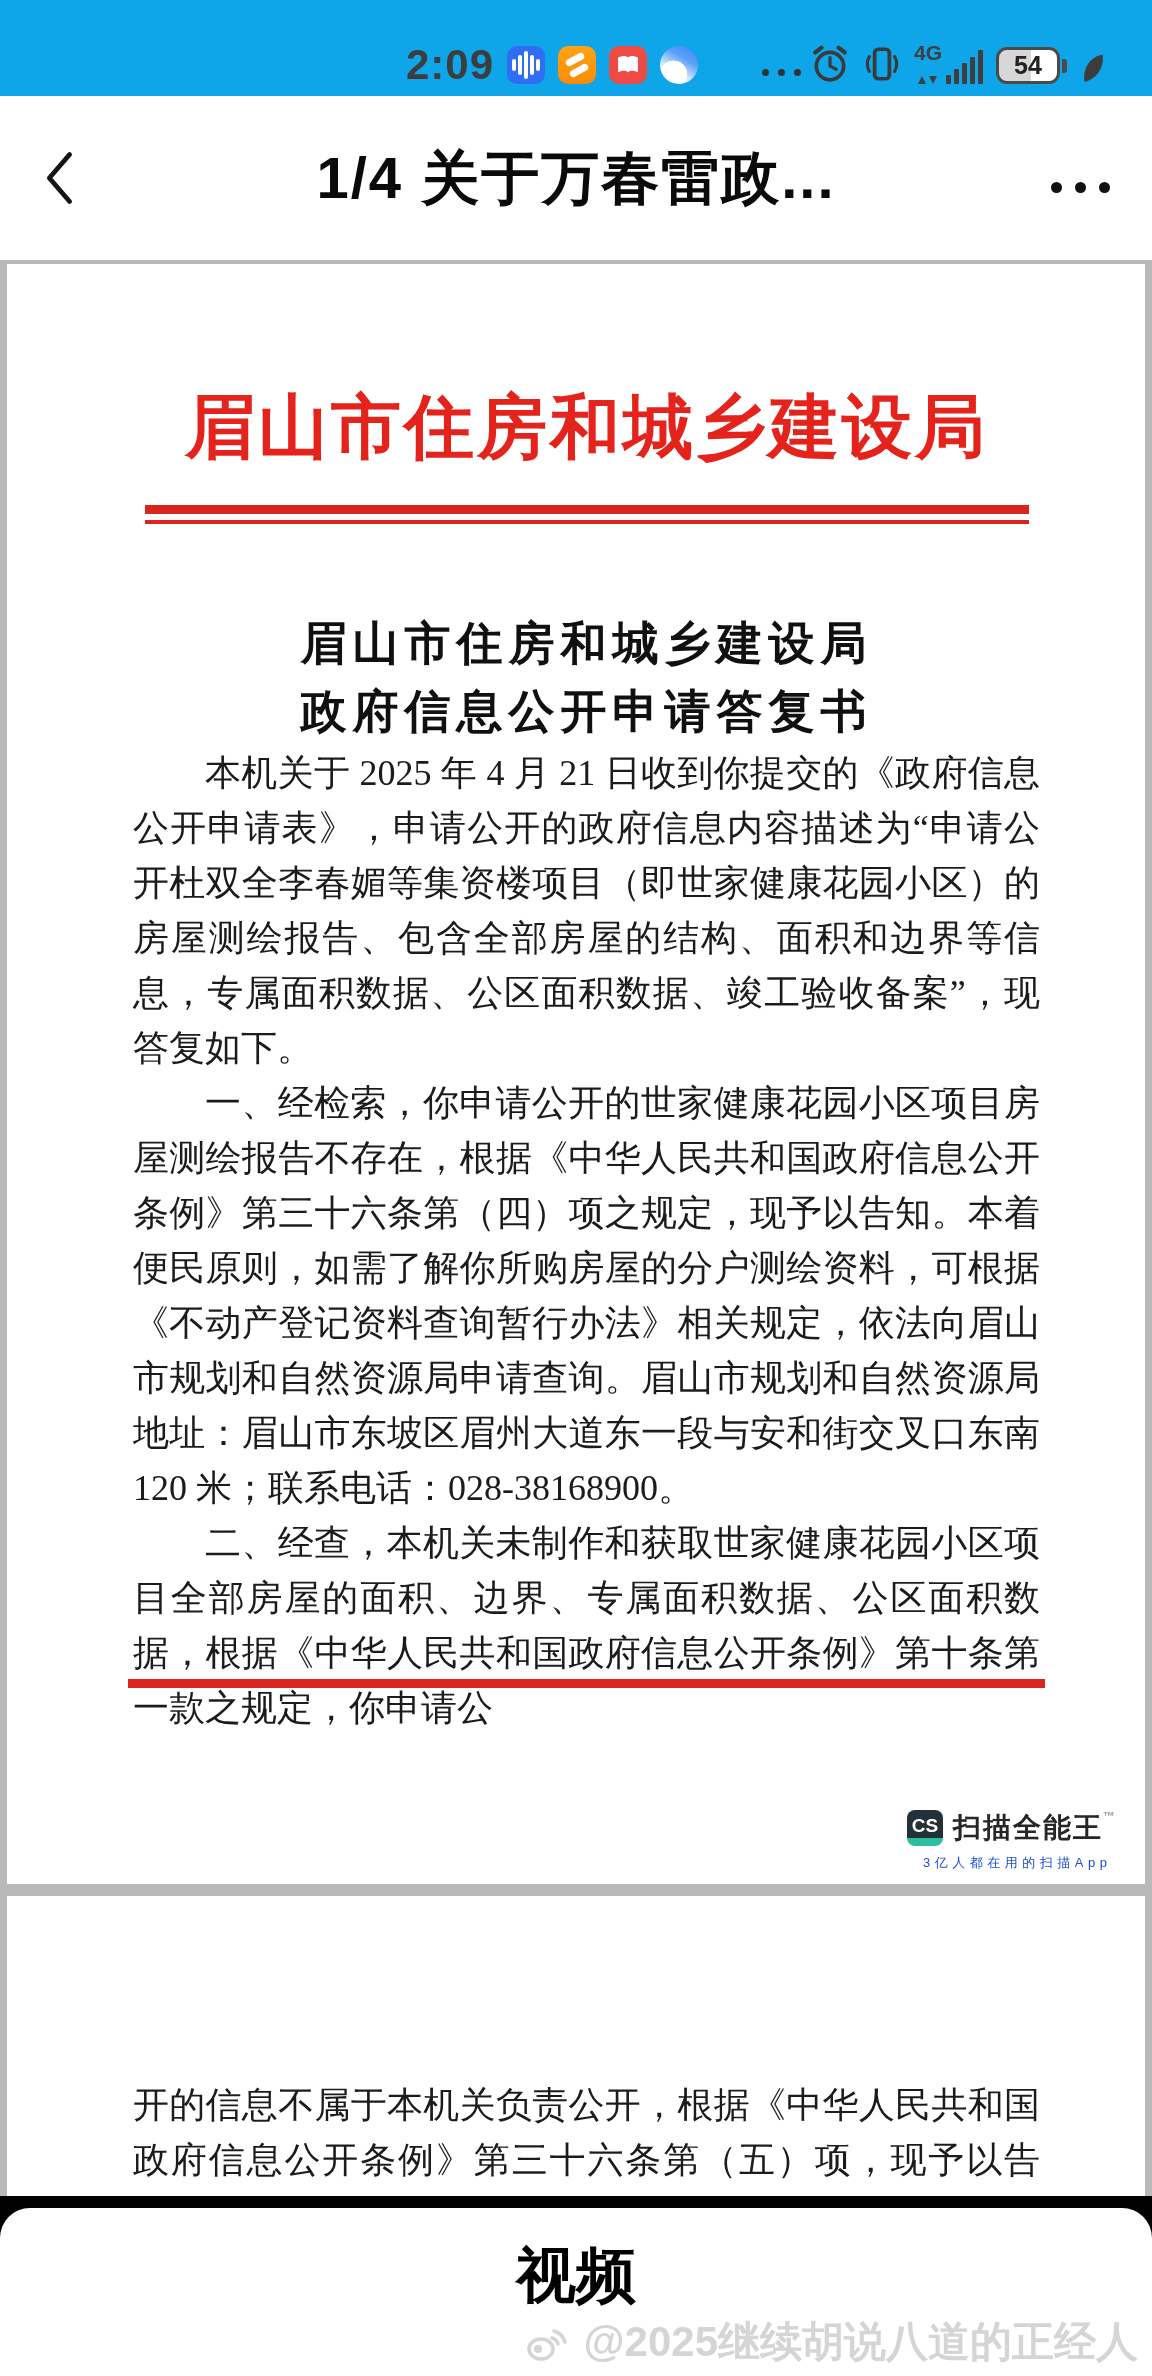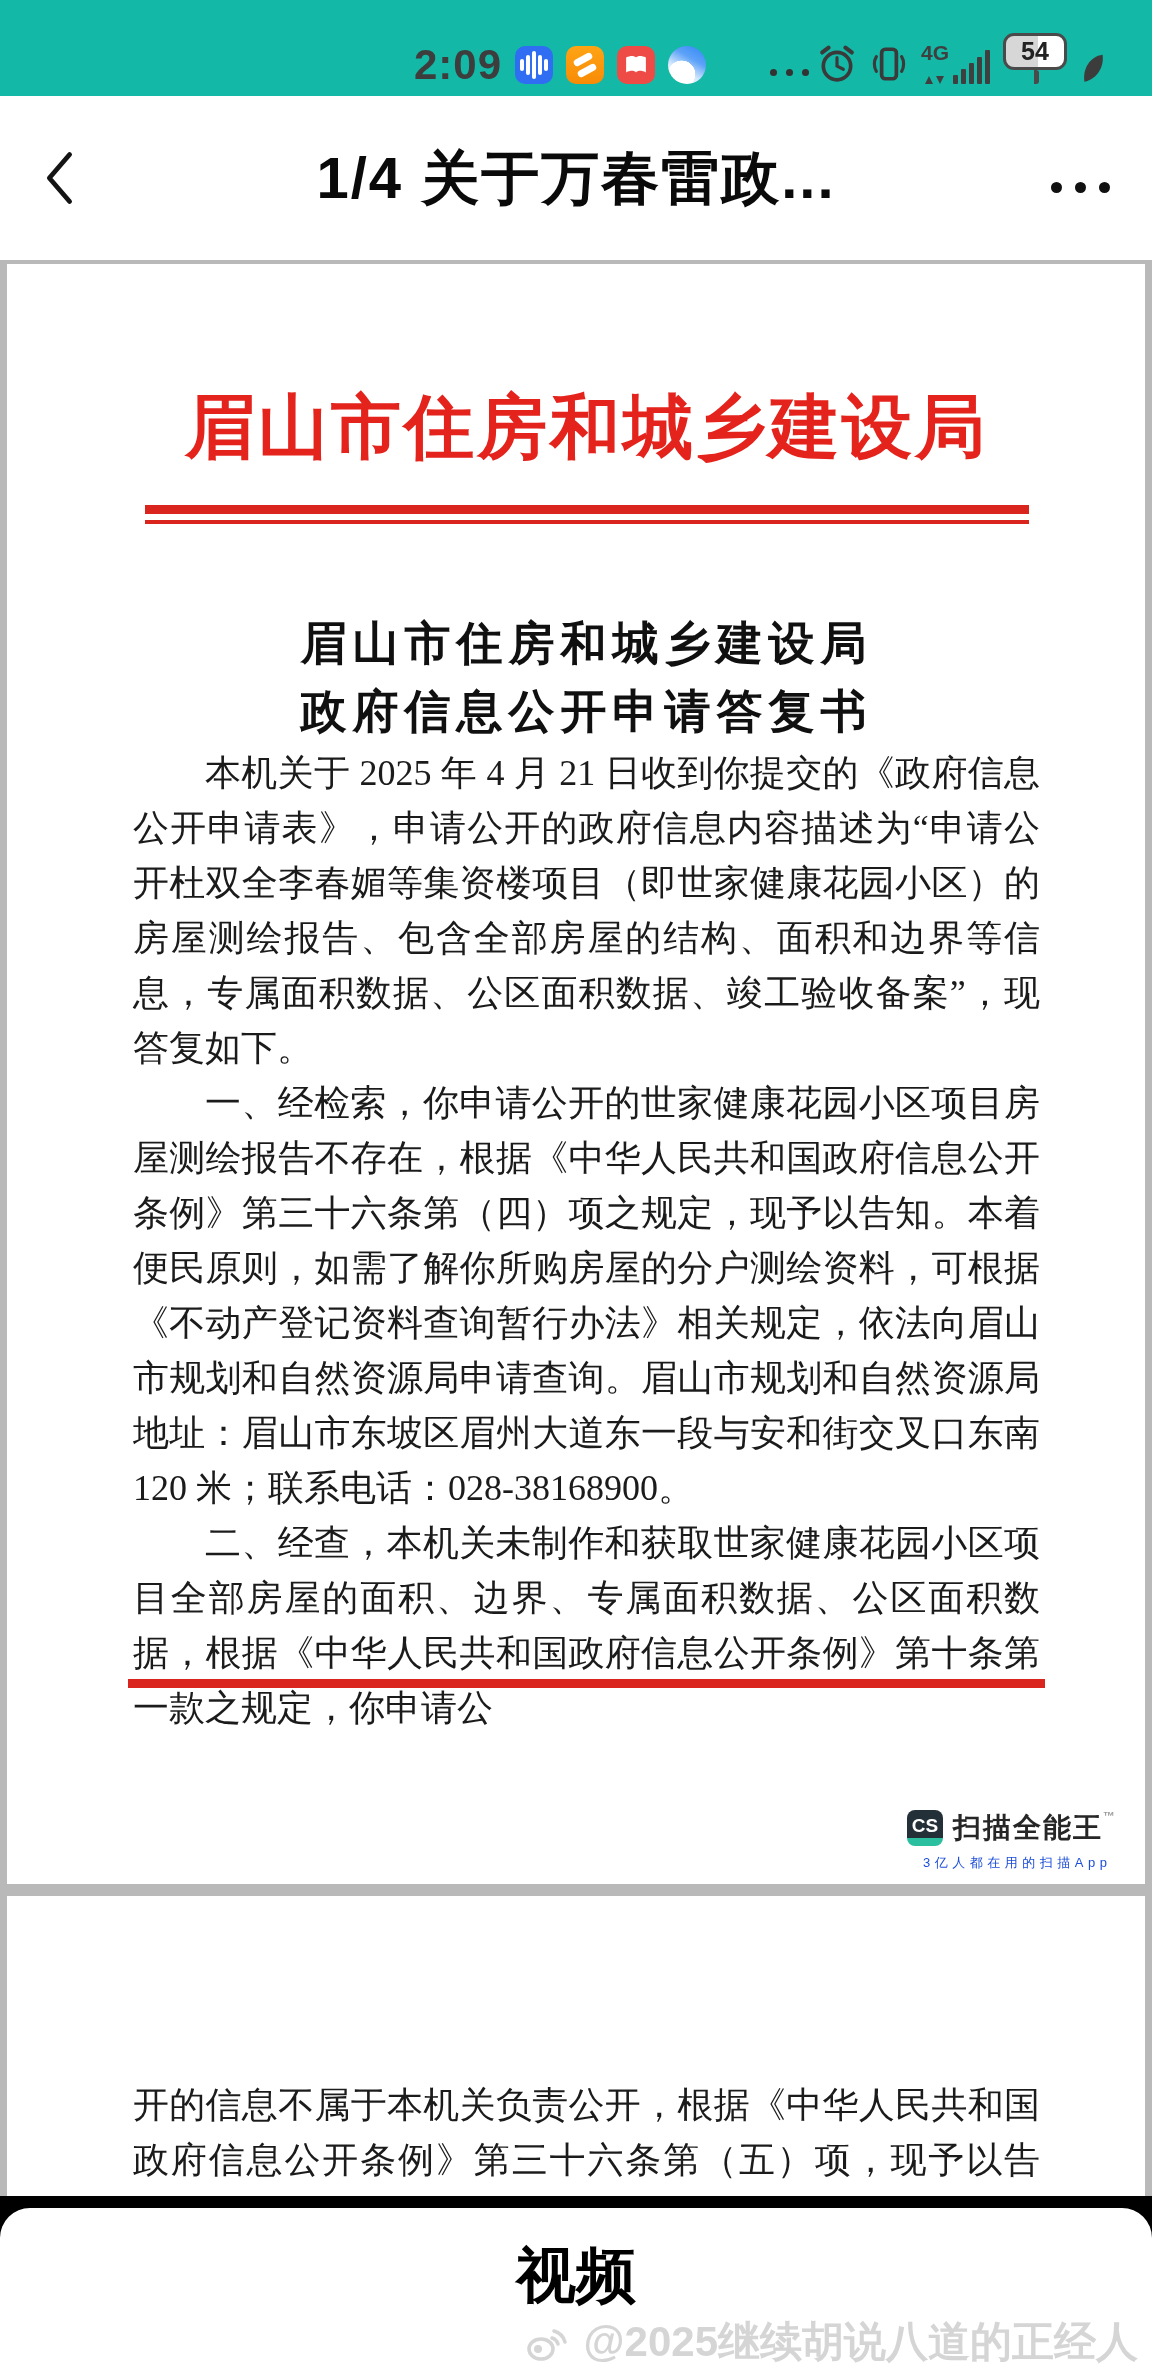--- a/index.html
+++ b/index.html
@@ -3,22 +3,22 @@
 <meta charset="utf-8">
 <style>
   * { margin:0; padding:0; box-sizing:border-box; }
   html,body { width:1152px; height:2376px; }
   body {
     position:relative; background:#ffffff; overflow:hidden;
     font-family:"Liberation Sans", sans-serif; color:#1b1b1b;
   }
 
   
-  .status-bar { height:96px; background:#14b8a6; display:flex; align-items:flex-end;
-                padding:0 46px 12px 16px; position:relative; }
+  .status-bar { height:96px; background:#0ea5e9; display:flex; align-items:flex-end;
+                padding:0 46px 12px 8px; position:relative; }
   .sb-left { display:flex; align-items:center; gap:13px; margin-left:398px; }
   .sb-time { font-size:42px; font-weight:600; color:#3d3d3d; letter-spacing:1px; line-height:38px; }
   .app-chip { width:38px; height:38px; border-radius:10px; position:relative; overflow:hidden; }
   .chip-blue { background:#2f6ef2; display:flex; align-items:center; justify-content:center; gap:2px; }
   .chip-blue i { display:block; width:4px; background:#fff; border-radius:2px; }
   .chip-orange { background:linear-gradient(180deg,#ffa415,#f88b06); }
   .chip-orange i { position:absolute; width:20px; height:7px; background:#fff; border-radius:4px; }
   .chip-orange i:nth-child(1){ left:7px; top:10px; transform:rotate(-28deg); }
   .chip-orange i:nth-child(2){ left:11px; top:21px; transform:rotate(-28deg); }
   .chip-red { background:#ef4b46; display:flex; align-items:center; justify-content:center; }
@@ -29,21 +29,21 @@
   .sb-ellipsis i { width:7px; height:7px; border-radius:50%; background:#333; }
   .sb-right { margin-left:auto; display:flex; align-items:flex-end; gap:13px; }
   .net { display:flex; align-items:flex-end; gap:4px; }
   .net-left { display:flex; flex-direction:column; align-items:center; gap:13px; }
   .net-label { font-size:21px; font-weight:700; color:#3f3f3f; line-height:20px; }
   .net-arrows { display:flex; gap:3px; }
   .arr-up { width:0;height:0;border-left:4px solid transparent;border-right:4px solid transparent;border-bottom:8px solid #3f3f3f; }
   .arr-down { width:0;height:0;border-left:4px solid transparent;border-right:4px solid transparent;border-top:8px solid #3f3f3f; }
   .sig { display:flex; align-items:flex-end; gap:3px; }
   .sig i { display:block; width:5px; background:#3f3f3f; border-radius:1px; }
-  .battery-wrap { display:flex; align-items:center;flex-direction:column; }
+  .battery-wrap { display:flex; align-items:center; }
   .battery { width:64px; height:37px; border:3px solid #4a4a4a; border-radius:11px;
              display:flex; align-items:center; justify-content:center;
              font-size:25px; font-weight:600; color:#222;
              background:linear-gradient(90deg,#d7d7d7 0 56%,#ffffff 56%); }
   .battery-nub { width:5px; height:14px; background:#4a4a4a; border-radius:0 3px 3px 0; margin-left:2px; }
 
   
   .nav-bar { height:164px; background:#fff; position:relative; }
   .back-btn { position:absolute; left:44px; top:52px; width:44px; height:60px; display:flex; align-items:center; }
   .nav-title { position:absolute; left:50%; top:44px; transform:translateX(-50%);

